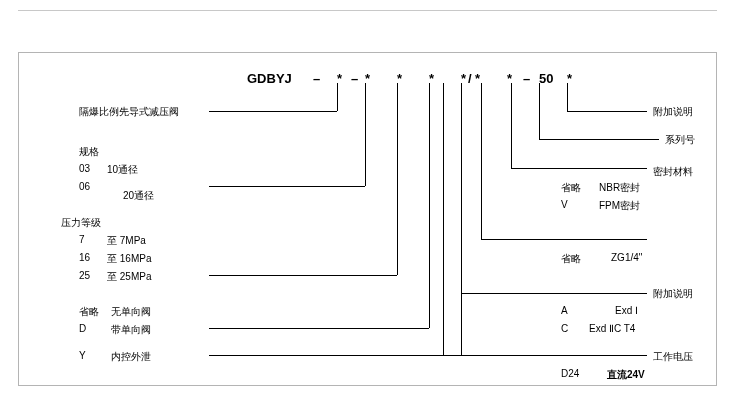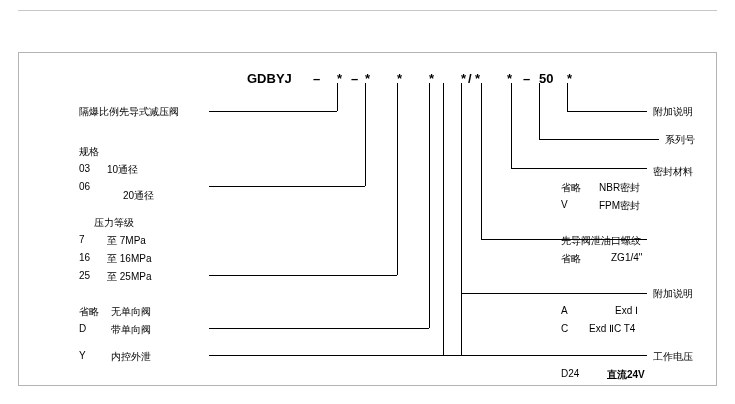--- a/index.html
+++ b/index.html
@@ -113,41 +113,40 @@
         <div class="code-tok" style="left: 504px;">–</div>
         <div class="code-tok" style="left: 520px;">50</div>
         <div class="code-tok" style="left: 548px;">*</div>
       </div>
   <div class="lbl" style="left: 60px; top: 52px;">隔爆比例先导式减压阀</div>
       <div class="lbl" style="left: 60px; top: 92px;">规格</div>
       <div class="lbl" style="left: 60px; top: 110px;">03</div>
       <div class="lbl" style="left: 88px; top: 110px;">10通径</div>
       <div class="lbl" style="left: 60px; top: 128px;">06</div>
       <div class="lbl" style="left: 104px; top: 128px; margin-top: 8px;">20通径</div>
-      <div class="lbl" style="left: 75px; top: 163px;">压力等级</div>
+      <div class="lbl" style="left: 42px; top: 163px;">压力等级</div>
       <div class="lbl" style="left: 60px; top: 181px;">7</div>
       <div class="lbl" style="left: 88px; top: 181px;">至 7MPa</div>
       <div class="lbl" style="left: 60px; top: 199px;">16</div>
       <div class="lbl" style="left: 88px; top: 199px;">至 16MPa</div>
       <div class="lbl" style="left: 60px; top: 217px;">25</div>
       <div class="lbl" style="left: 88px; top: 217px;">至 25MPa</div>
       <div class="lbl" style="left: 60px; top: 252px;">省略</div>
       <div class="lbl" style="left: 92px; top: 252px;">无单向阀</div>
       <div class="lbl" style="left: 60px; top: 270px;">D</div>
       <div class="lbl" style="left: 92px; top: 270px;">带单向阀</div>
       <div class="lbl" style="left: 60px; top: 297px;">Y</div>
       <div class="lbl" style="left: 92px; top: 297px;">内控外泄</div>
       <div class="lbl" style="left: 634px; top: 52px;">附加说明</div>
       <div class="lbl" style="left: 646px; top: 80px;">系列号</div>
       <div class="lbl" style="left: 634px; top: 112px;">密封材料</div>
       <div class="lbl" style="left: 542px; top: 128px;">省略</div>
       <div class="lbl" style="left: 580px; top: 128px;">NBR密封</div>
       <div class="lbl" style="left: 542px; top: 146px;">V</div>
       <div class="lbl" style="left: 580px; top: 146px; text-align: center;">FPM密封</div>
-      <div class="lbl" style="left: 542px; top: 181px;">先导阀泄油口螺纹</div>
       <div class="lbl" style="left: 542px; top: 199px;">省略</div>
       <div class="lbl" style="left: 592px; top: 199px;">ZG1/4"</div>
       <div class="lbl" style="left: 634px; top: 234px;">附加说明</div>
       <div class="lbl" style="left: 542px; top: 252px;">A</div>
       <div class="lbl" style="left: 596px; top: 252px;">Exd Ⅰ</div>
       <div class="lbl" style="left: 542px; top: 270px;">C</div>
       <div class="lbl" style="left: 570px; top: 270px;">Exd ⅡC T4</div>
       <div class="lbl" style="left: 634px; top: 297px;">工作电压</div>
       <div class="lbl" style="left: 542px; top: 315px;">D24</div>
       <div class="lbl" style="left: 588px; top: 315px; font-weight: bold;">直流24V</div>

